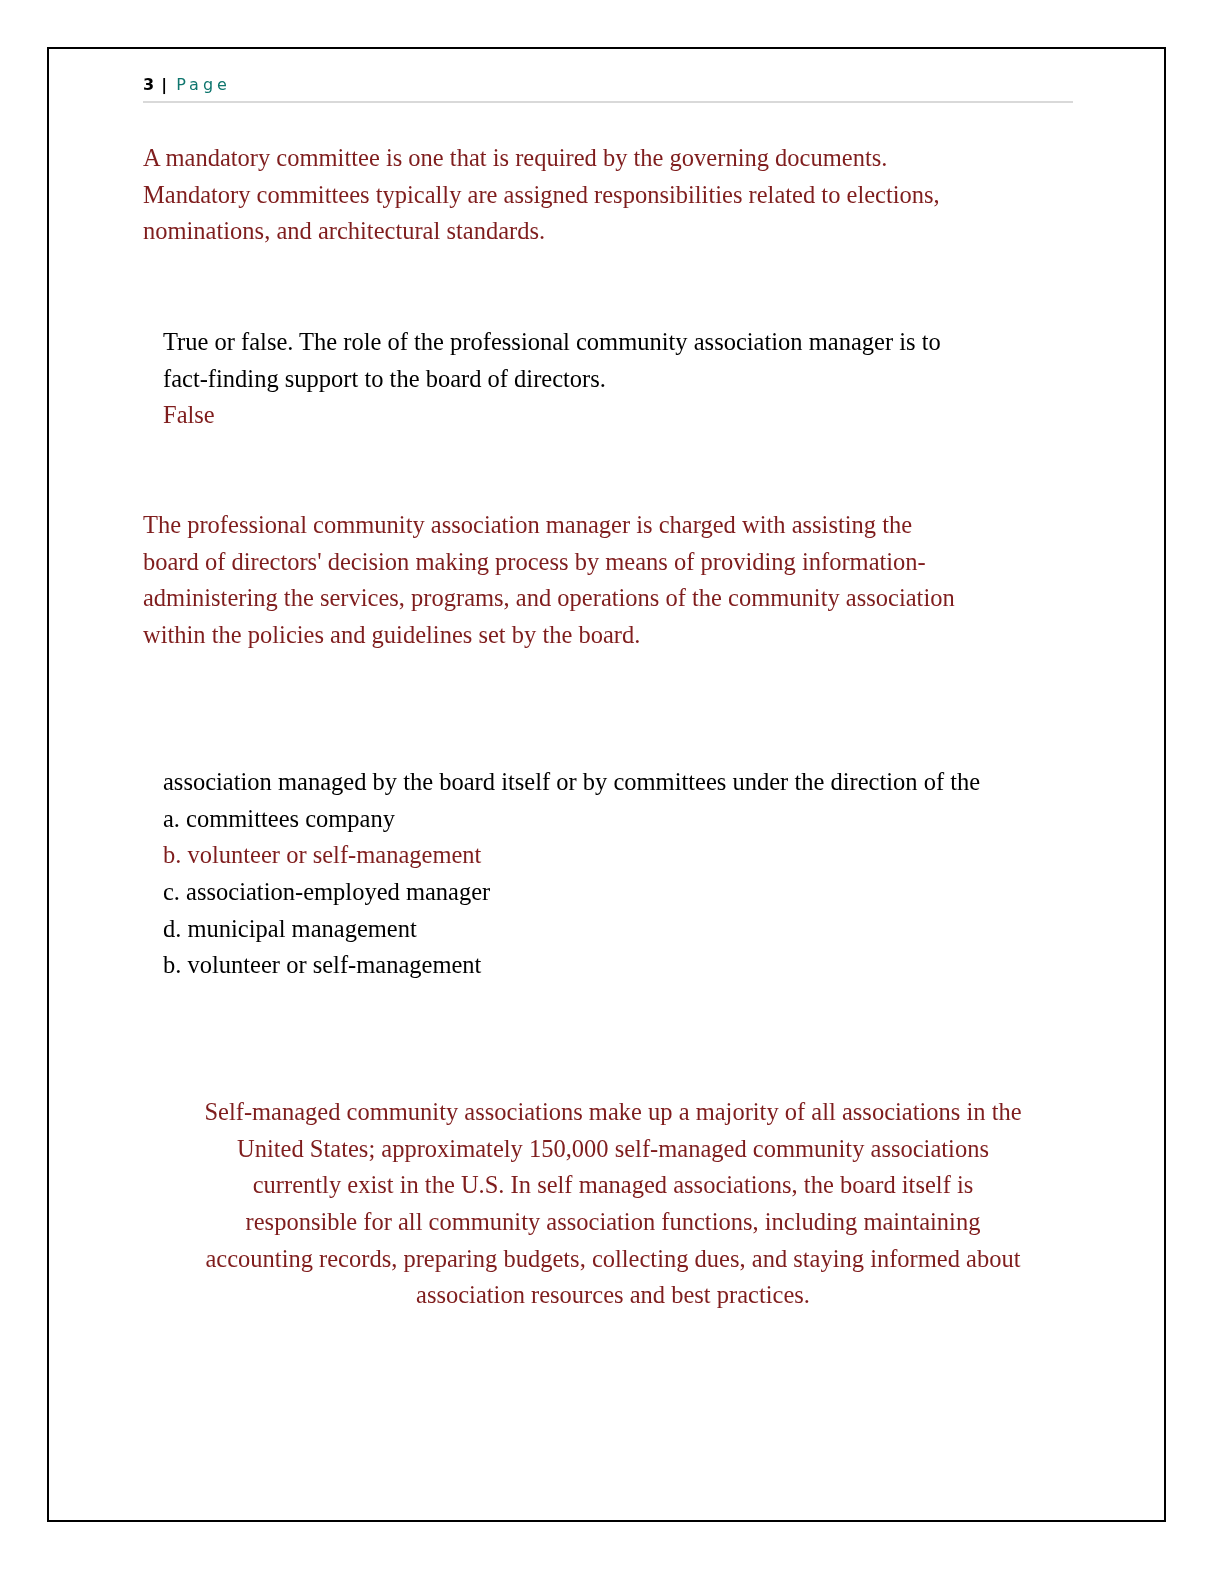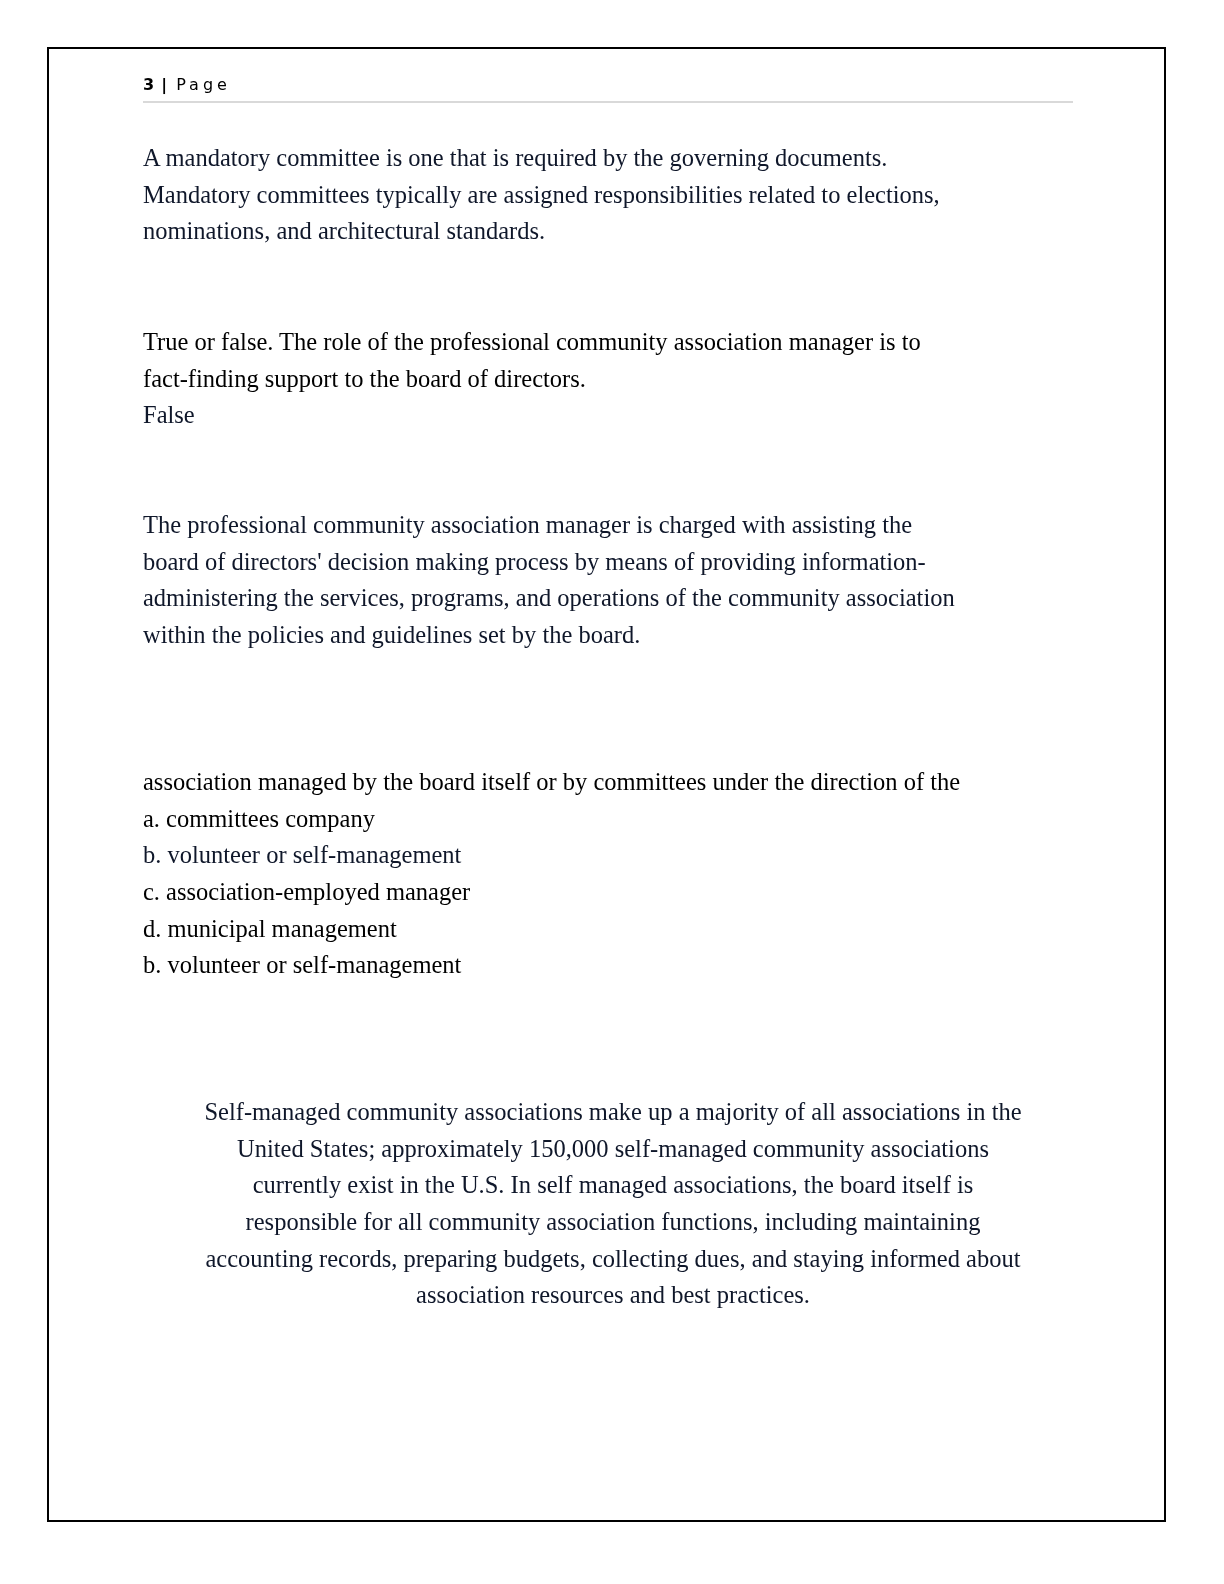--- a/index.html
+++ b/index.html
@@ -8,29 +8,29 @@
       position: absolute; left: 47px; top: 47px; width: 1115px; height: 1471px;
       border: 2px solid #000000; box-sizing: content-box;
     }
     .header {
       position: absolute; left: 143px; top: 73px; width: 930px; height: 28px;
       border-bottom: 2px solid #d9d9d9;
       font-family: "DejaVu Sans", sans-serif; font-size: 16px; line-height: 24px;
     }
     .header .num { font-weight: bold; color: #000; }
     .header .bar { font-weight: bold; color: #000; margin: 0 4px 0 2px; }
-    .header .page-word { color: #000000; letter-spacing: 4px; }
+    .header .page-word { color: #0f766e; letter-spacing: 4px; }
     .block {
       position: absolute; left: 143px; width: 940px;
       font-family: "Liberation Serif", serif; font-size: 24.5px; line-height: 36.7px;
       white-space: nowrap;
     }
     .line { display: block; height: 36.7px; }
-    .red { color: #0f172a; }
-    .black { color: #000000; }
+    .red { color: #7f1d1d; }
+    .black { color: #000000; margin-left: 20px; }
   </style>
 </head>
 <body>
 
 <div class="page-frame"></div>
 
 <div class="header">
   <span class="num">3</span>
   <span class="bar">|</span>
   <span class="page-word">Page</span>

